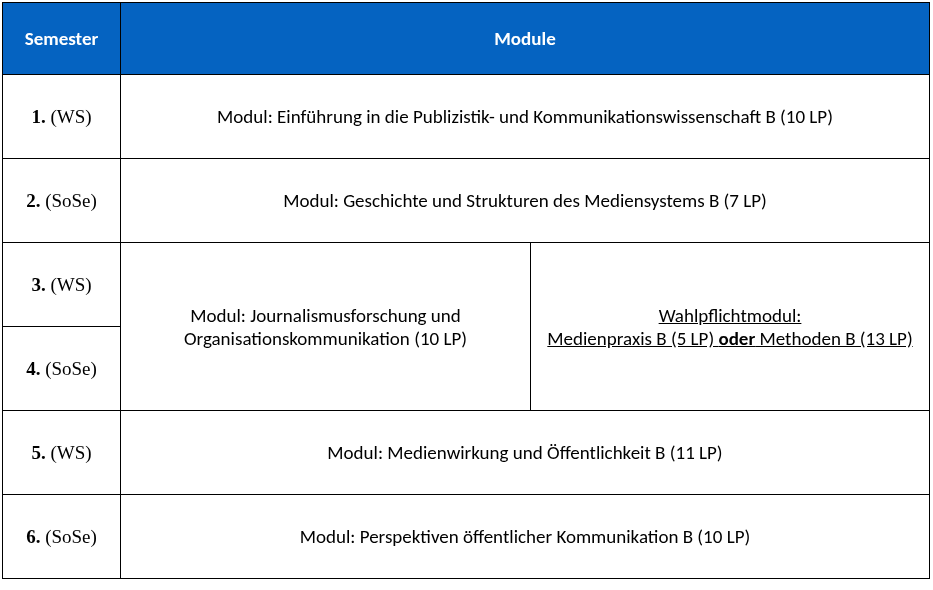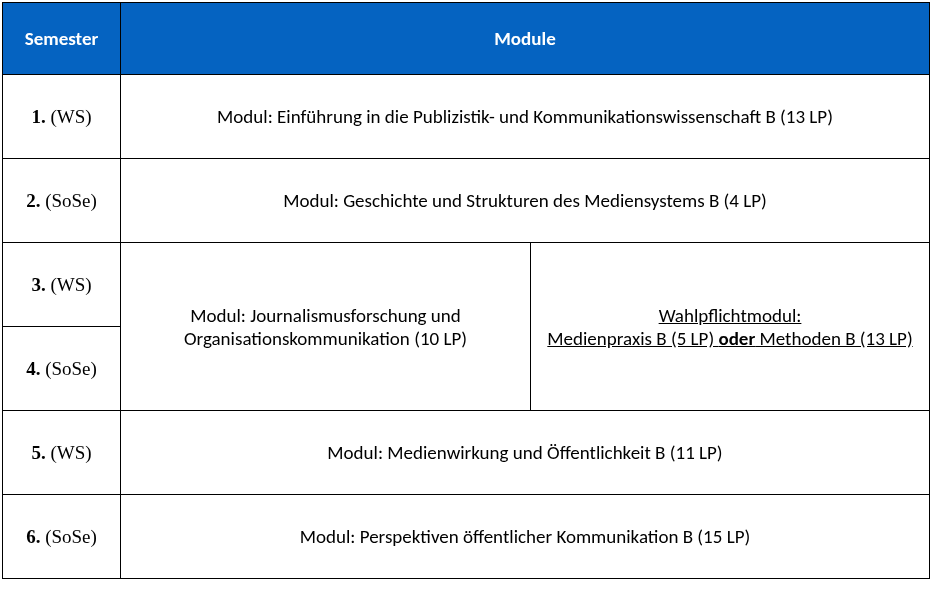--- a/index.html
+++ b/index.html
@@ -65,27 +65,27 @@
     <tr>
       <th class="semester-header">Semester</th>
       <th colspan="2">Module</th>
     </tr>
   </thead>
   <tbody>
     <tr>
       <td class="semester-cell">
         <span class="bold">1.</span><span> (WS)</span>
       </td>
-      <td class="module-cell" colspan="2">Modul: Einführung in die Publizistik- und Kommunikationswissenschaft B (13 LP)</td>
+      <td class="module-cell" colspan="2">Modul: Einführung in die Publizistik- und Kommunikationswissenschaft B (10 LP)</td>
     </tr>
     <tr>
       <td class="semester-cell">
         <span class="bold">2.</span><span> (SoSe)</span>
       </td>
-      <td class="module-cell" colspan="2">Modul: Geschichte und Strukturen des Mediensystems B (4 LP)</td>
+      <td class="module-cell" colspan="2">Modul: Geschichte und Strukturen des Mediensystems B (7 LP)</td>
     </tr>
     <tr>
       <td class="semester-cell">
         <span class="bold">3.</span><span> (WS)</span>
       </td>
       <td class="split-cell" rowspan="2">Modul: Journalismusforschung und Organisationskommunikation (10 LP)</td>
       <td class="merged-cell" rowspan="2">
         <span>Wahlpflichtmodul:</span><br>
         <span>Medienpraxis B (5 LP) </span><span class="bold">oder</span><span> Methoden B (13 LP)</span>
       </td>
@@ -98,16 +98,16 @@
     <tr>
       <td class="semester-cell">
         <span class="bold">5.</span><span> (WS)</span>
       </td>
       <td class="module-cell" colspan="2">Modul: Medienwirkung und Öffentlichkeit B (11 LP)</td>
     </tr>
     <tr>
       <td class="semester-cell">
         <span class="bold">6.</span><span> (SoSe)</span>
       </td>
-      <td class="module-cell" colspan="2">Modul: Perspektiven öffentlicher Kommunikation B (15 LP)</td>
+      <td class="module-cell" colspan="2">Modul: Perspektiven öffentlicher Kommunikation B (10 LP)</td>
     </tr>
   </tbody>
 </table>
 
 </body></html>

